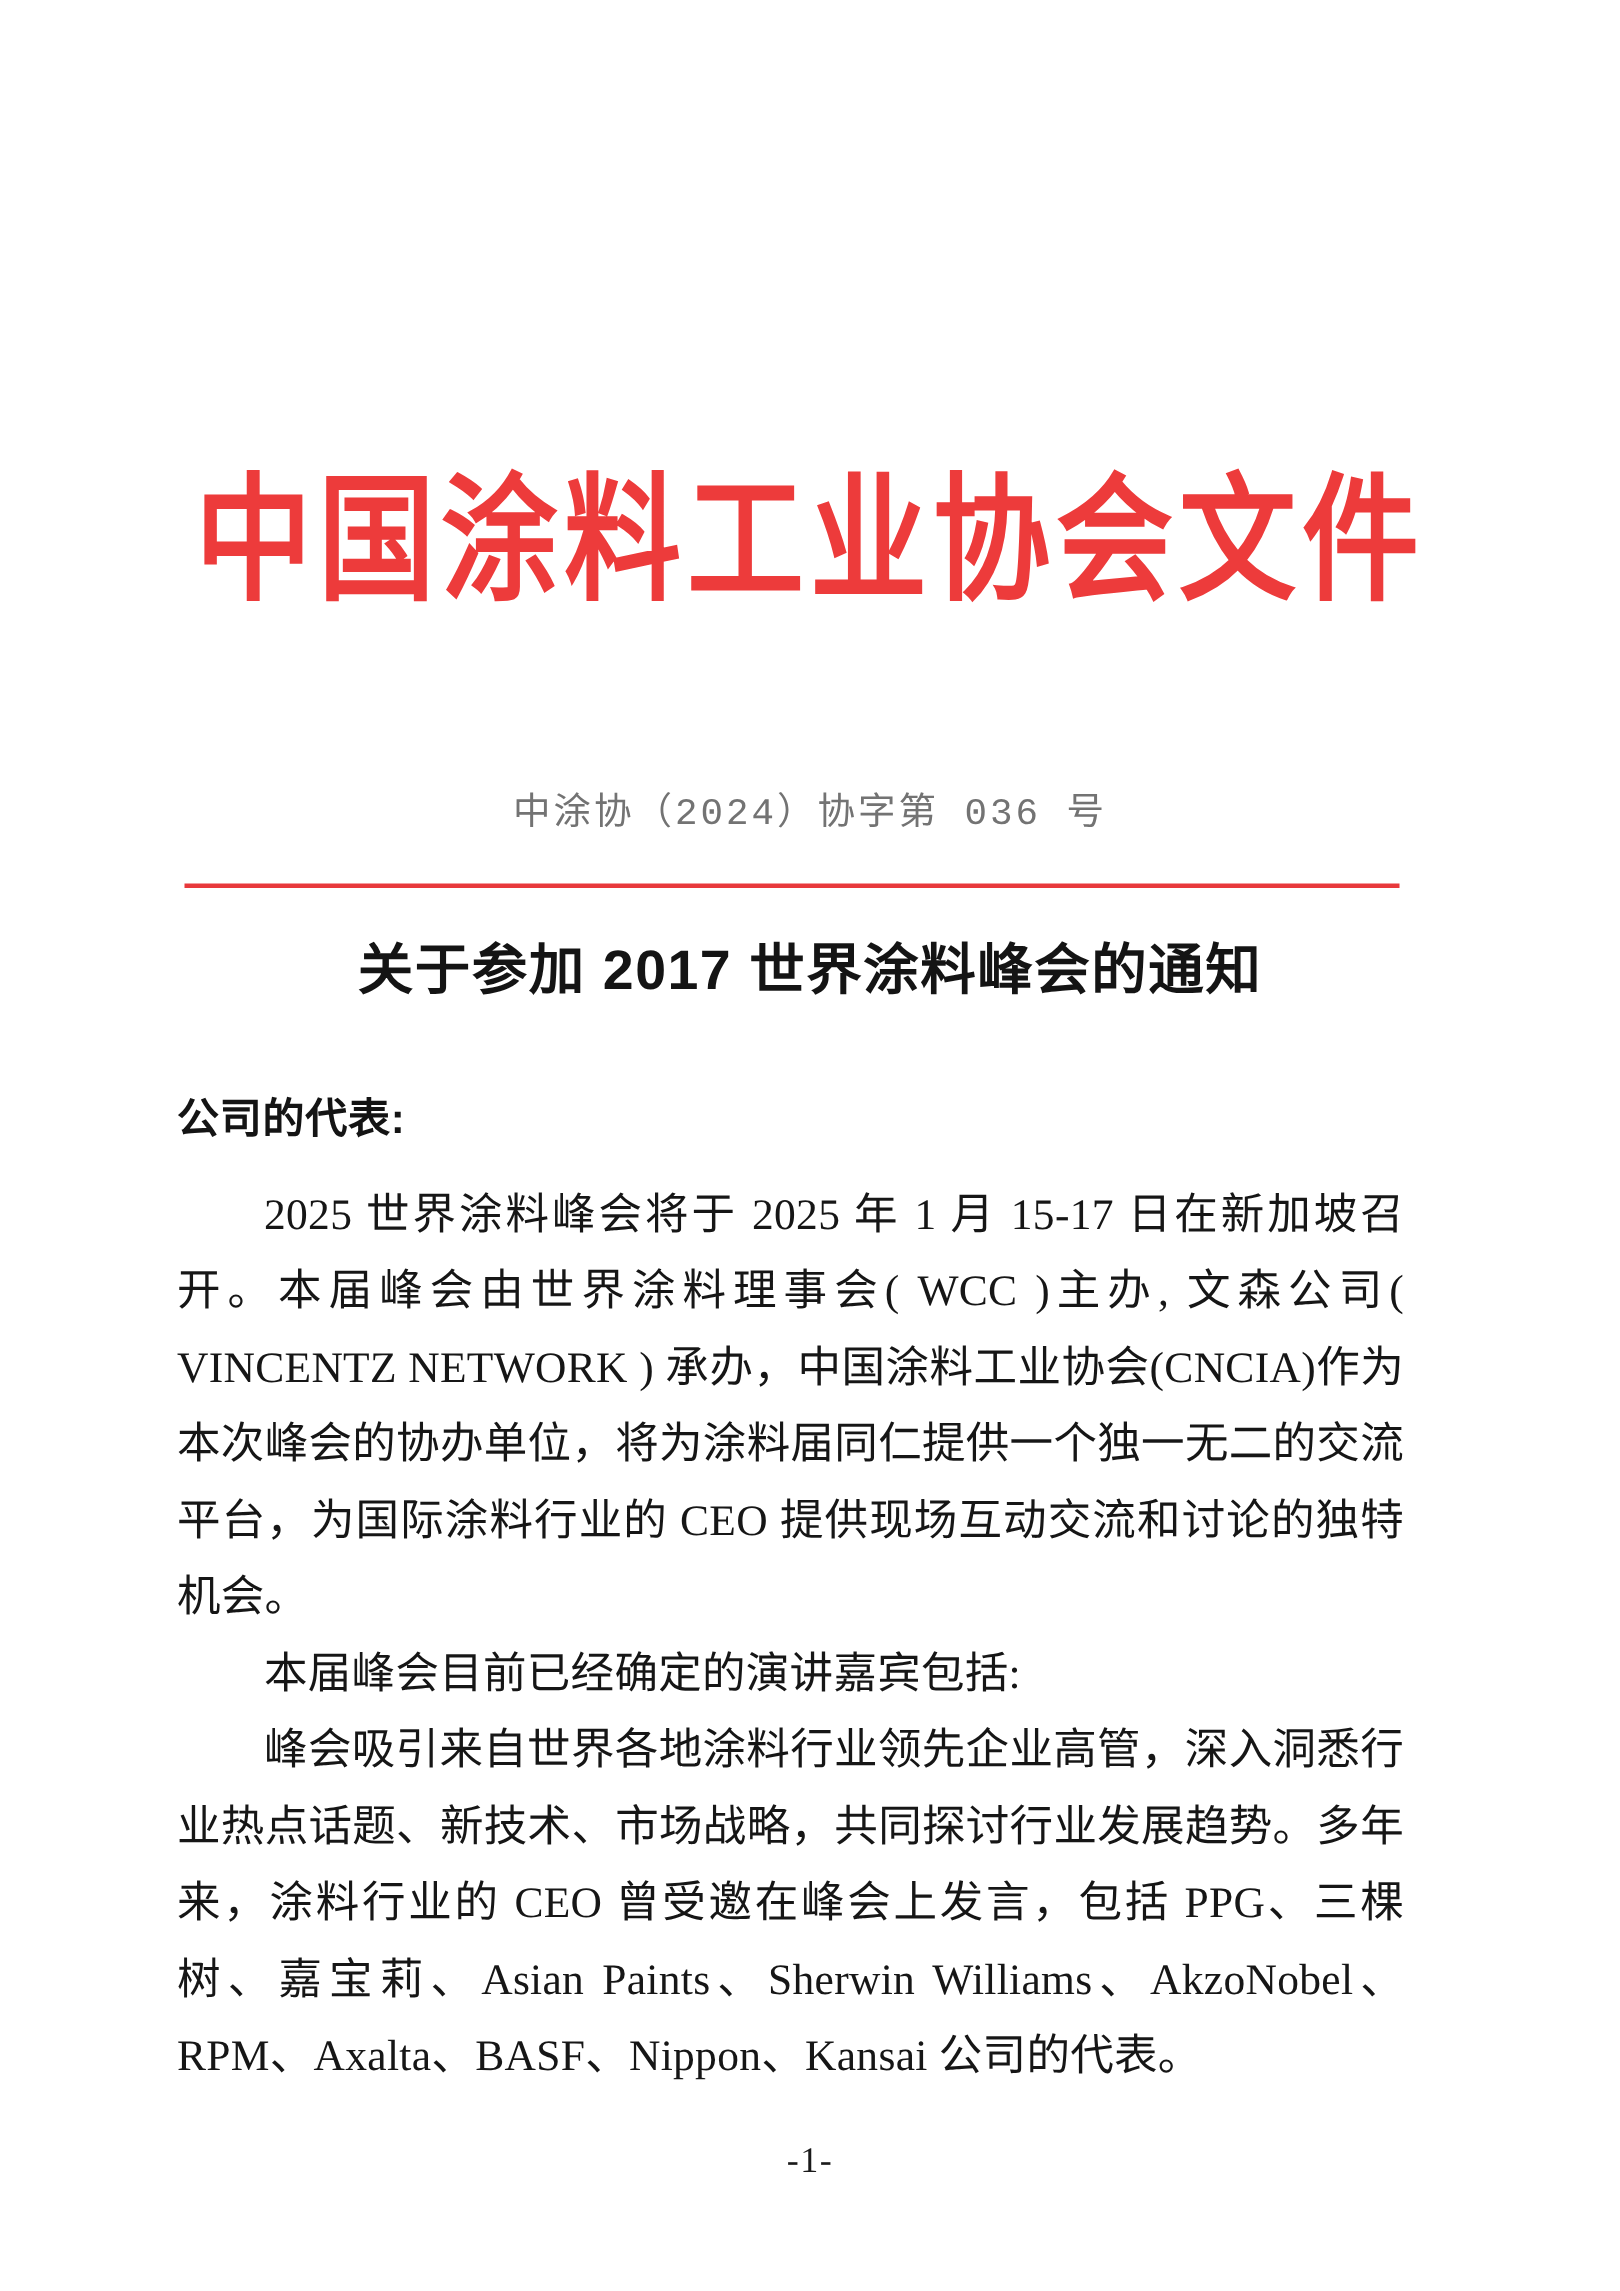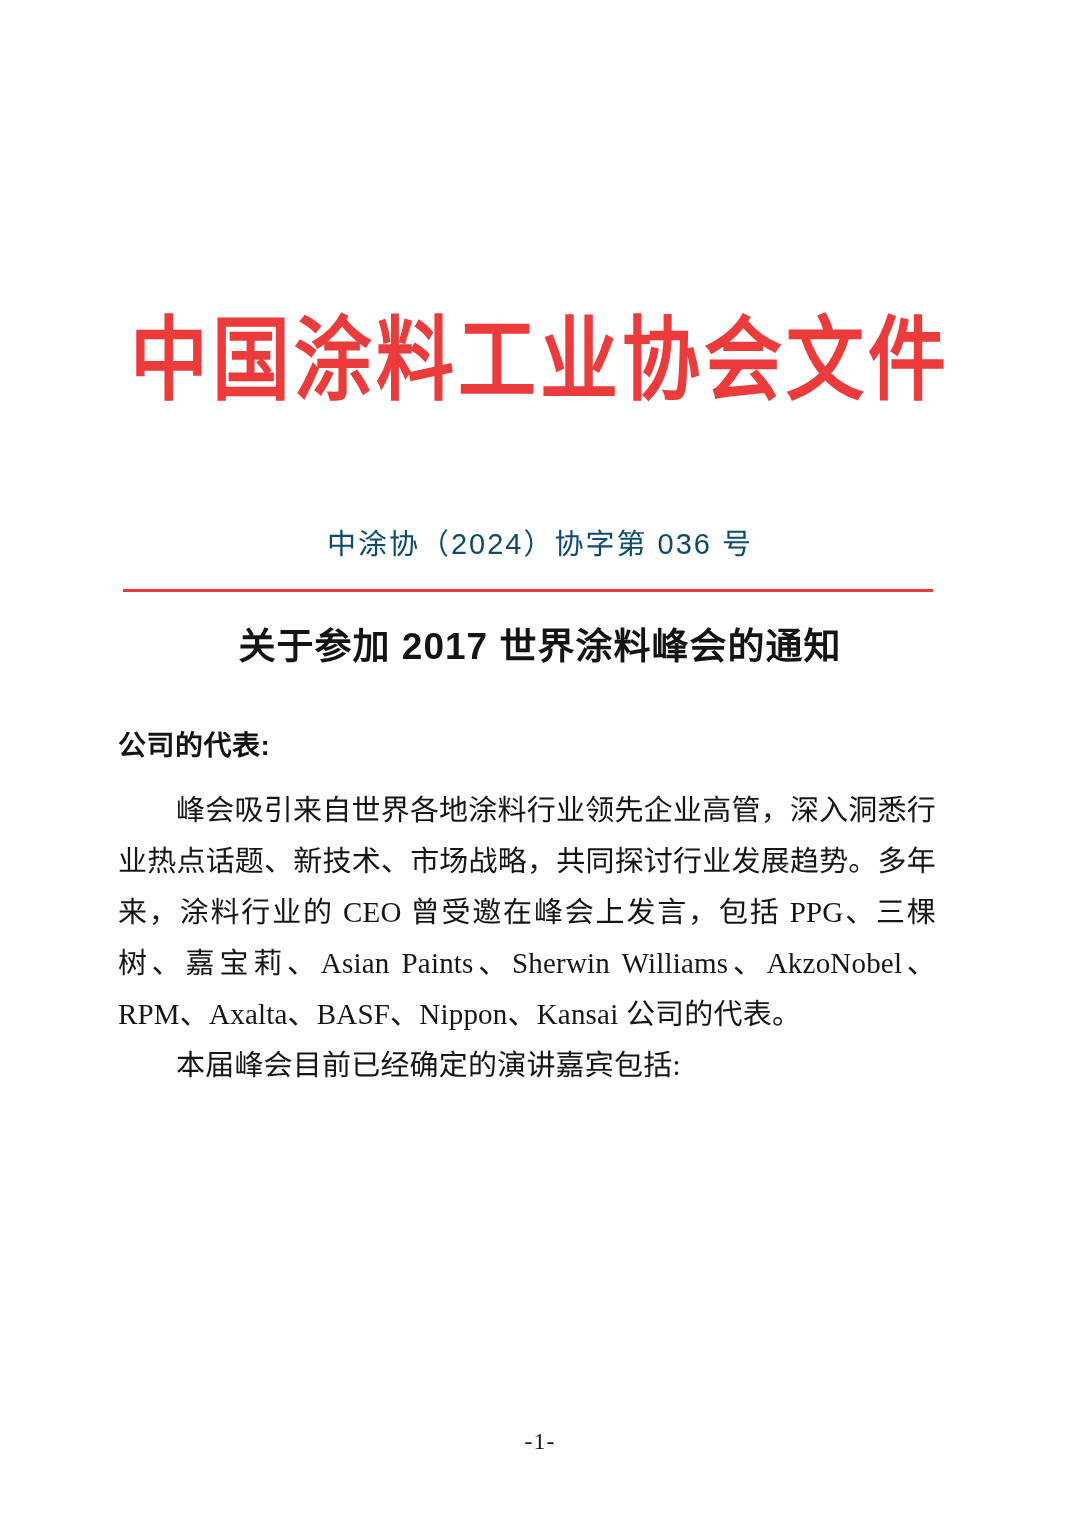--- a/index.html
+++ b/index.html
@@ -44,23 +44,23 @@
     transform-origin: center center;
   }
 
   
   .doc-number {
     position: absolute;
     left: 0;
     right: 0;
     top: 520px;
     text-align: center;
-    font-family: Liberation Sans, sans-serif;
-    font-size: 29px;
-    color: #0c4a6e;
+    font-family: Liberation Mono, monospace;
+    font-size: 25px;
+    color: #737373;
     letter-spacing: 2px;
     white-space: nowrap;
   }
 
   
   .red-rule {
     position: absolute;
     left: 123px;
     width: 810px;
     top: 589px;
@@ -147,22 +147,23 @@
   <div class="doc-number">中涂协（2024）协字第 036 号</div>
 
   <div class="red-rule"></div>
 
   <div class="doc-title">关于参加 2017 世界涂料峰会的通知</div>
 
   <div class="body-block">
 
     <p class="salutation">公司的代表:</p>
 
+    <p class="para"><span class="indent"></span><span>2025 世界涂料峰会将于 2025 年 1 月 15-17 日在新加坡召开。本届峰会由世界涂料理事会( WCC )主办, 文森公司( VINCENTZ NETWORK ) 承办，中国涂料工业协会(CNCIA)作为本次峰会的协办单位，将为涂料届同仁提供一个独一无二的交流平台，为国际涂料行业的 CEO 提供现场互动交流和讨论的独特机会。</span></p>
+
+    <p class="para"><span class="indent"></span><span>本届峰会目前已经确定的演讲嘉宾包括:</span></p>
 
     <p class="para"><span class="indent"></span><span>峰会吸引来自世界各地涂料行业领先企业高管，深入洞悉行业热点话题、新技术、市场战略，共同探讨行业发展趋势。多年来，涂料行业的 CEO 曾受邀在峰会上发言，包括 PPG、三棵树、嘉宝莉、Asian Paints、Sherwin Williams、AkzoNobel、RPM、Axalta、BASF、Nippon、Kansai 公司的代表。</span></p>
-
-    <p class="para"><span class="indent"></span><span>本届峰会目前已经确定的演讲嘉宾包括:</span></p>
 
   </div>
 
   <div class="page-number">-1-</div>
 
 </div>
 
 </body></html>

